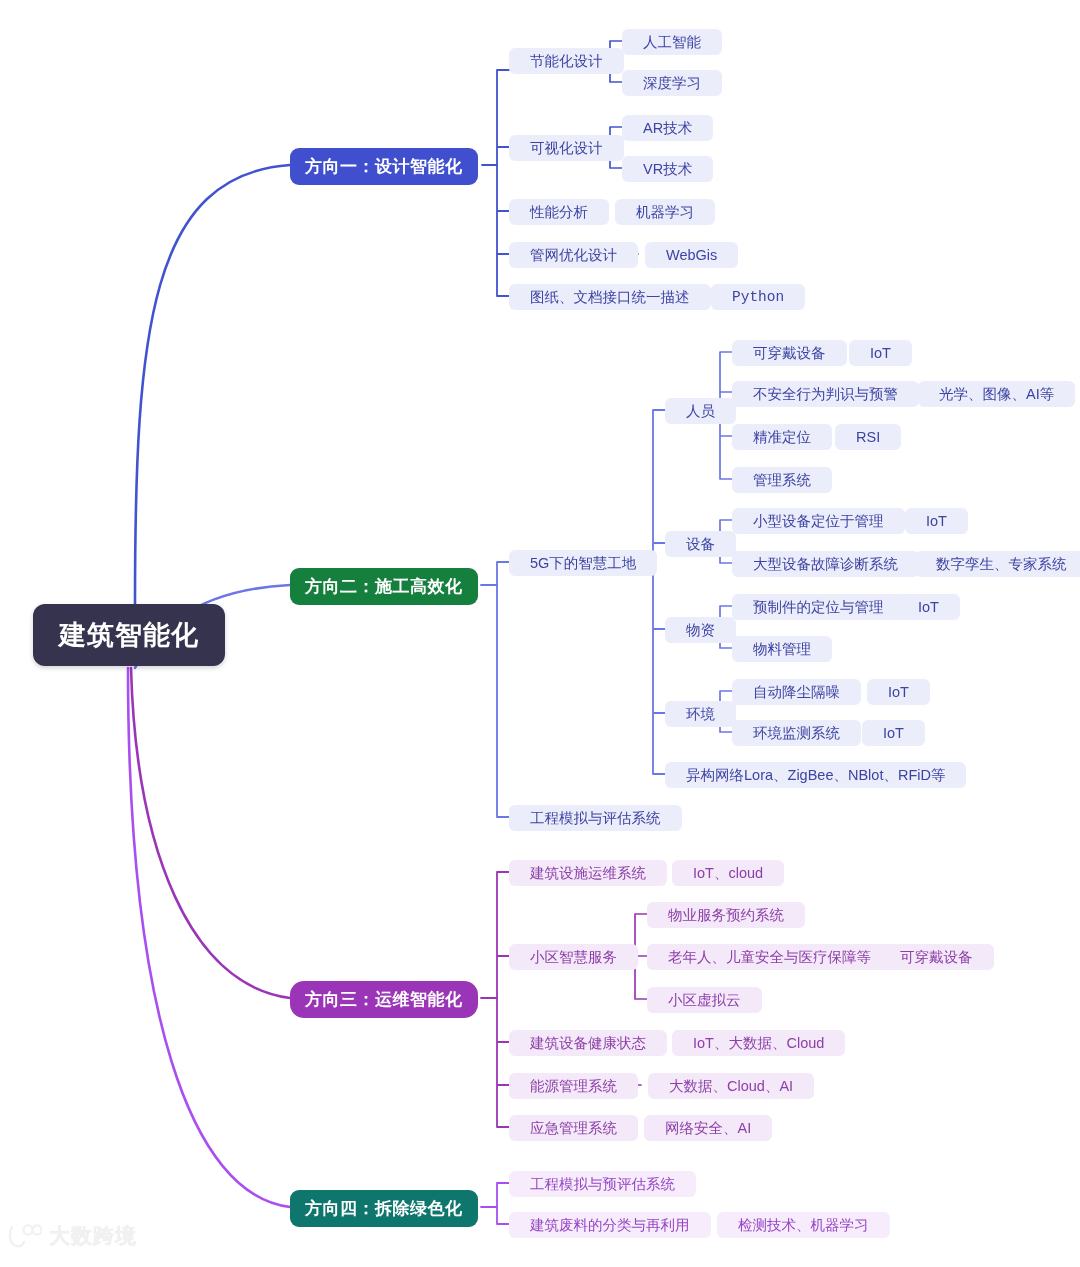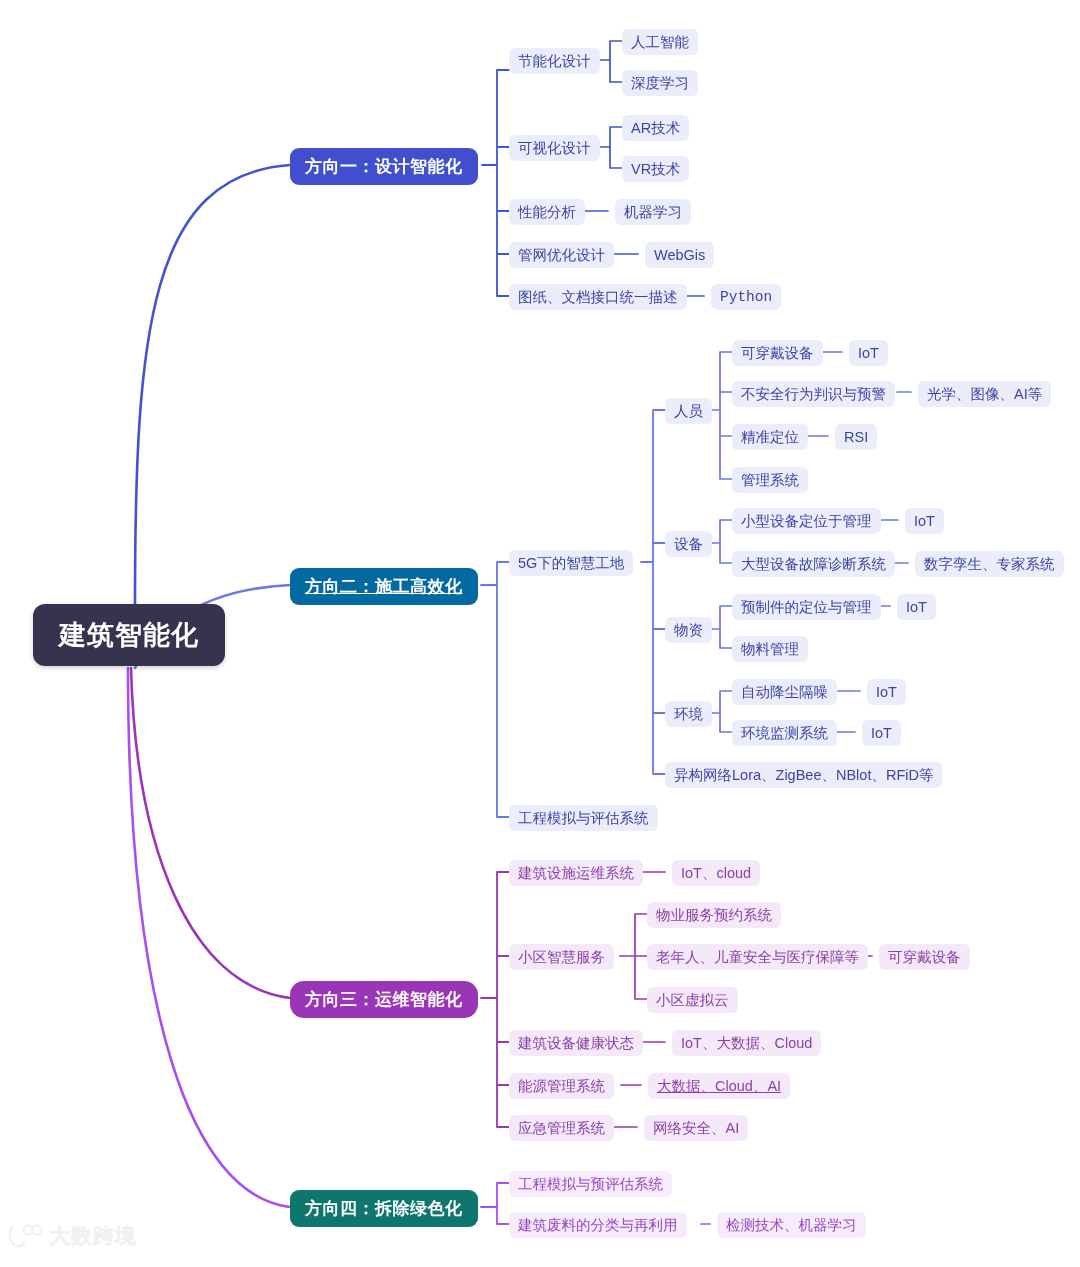--- a/index.html
+++ b/index.html
@@ -18,27 +18,27 @@
     font-size:27px;font-weight:bold;letter-spacing:1px;
     white-space:nowrap;box-shadow:0 2px 5px rgba(0,0,0,.18);
   }
   
   .dir{
     position:absolute;color:#ffffff;border-radius:9px;
     padding:7px 15px;font-size:17px;font-weight:bold;
     white-space:nowrap;letter-spacing:.5px;
   }
   .dir.c1{background:#3f4fce;}
-  .dir.c2{background:#0369a1;text-decoration:underline;}
+  .dir.c2{background:#15803d;}
   .dir.c3{background:#9b35b8;}
   .dir.c4{background:#0f766e;}
 
   
   .chip{
-    position:absolute;border-radius:6px;padding:4px 9px;
+    position:absolute;border-radius:6px;padding:4px 21px;
     font-size:14.5px;white-space:nowrap;line-height:1.25;text-align:center;
   }
   .chip.b{background:#ecedfa;color:#3c44a3;}     
   .chip.p{background:#f4e9f8;color:#8c3fa8;}     
   .chip.p2{background:#f6ecfb;color:#9646c4;}    
 
   
   .watermark{
     position:absolute;left:8px;top:1222px;display:flex;align-items:center;
     gap:7px;opacity:.92;pointer-events:none;
@@ -169,21 +169,21 @@
   <div class="chip p" style="left:509px;top:944px;">小区智慧服务</div>
   <div class="chip p" style="left:647px;top:902px;">物业服务预约系统</div>
   <div class="chip p" style="left:647px;top:944px;">老年人、儿童安全与医疗保障等</div>
   <div class="chip p" style="left:879px;top:944px;">可穿戴设备</div>
   <div class="chip p" style="left:647px;top:987px;">小区虚拟云</div>
 
   <div class="chip p" style="left:509px;top:1030px;">建筑设备健康状态</div>
   <div class="chip p" style="left:672px;top:1030px;">IoT、大数据、Cloud</div>
 
   <div class="chip p" style="left:509px;top:1073px;">能源管理系统</div>
-  <div class="chip p" style="left:648px;top:1073px;text-decoration:underline;">大数据、Cloud、AI</div>
+  <div class="chip p" style="left:648px;top:1073px;">大数据、Cloud、AI</div>
 
   <div class="chip p" style="left:509px;top:1115px;">应急管理系统</div>
   <div class="chip p" style="left:644px;top:1115px;">网络安全、AI</div>
 
   <div class="dir c4" style="left:290px;top:1190px;">方向四：拆除绿色化</div>
 
   <div class="chip p2" style="left:509px;top:1171px;">工程模拟与预评估系统</div>
   <div class="chip p2" style="left:509px;top:1212px;">建筑废料的分类与再利用</div>
   <div class="chip p2" style="left:717px;top:1212px;">检测技术、机器学习</div>
 

